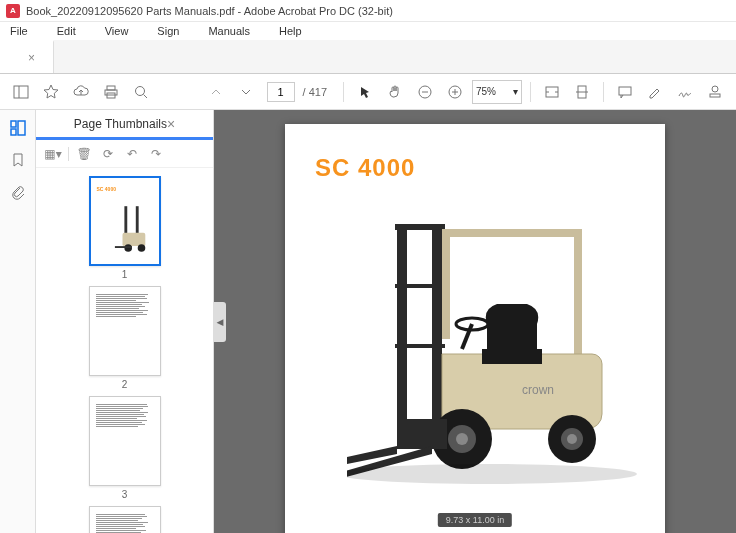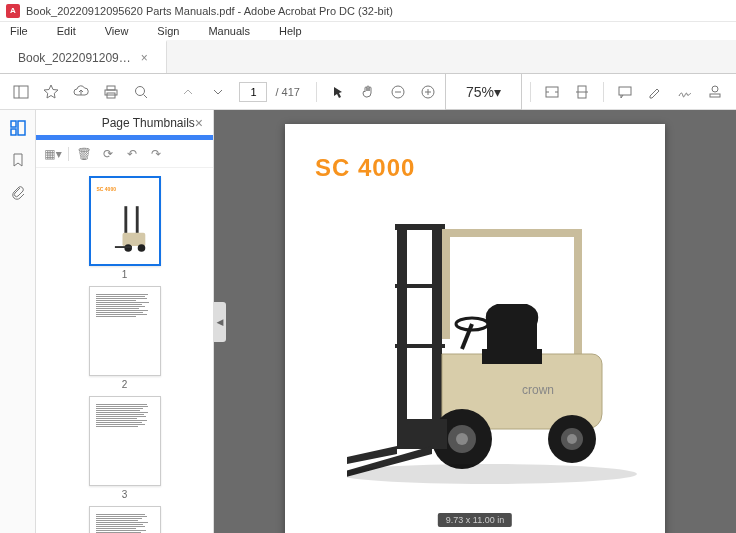--- a/index.html
+++ b/index.html
@@ -12,27 +12,27 @@
 .tabbar{height:34px;background:#f5f5f5;display:flex;align-items:stretch;border-bottom:1px solid #ccc}
 .tab{padding:0 18px;display:flex;align-items:center;font-size:12px;color:#555;border-right:1px solid #ddd;background:#f0f0f0;cursor:pointer;position:relative}
 .tab.doc{background:#fff;border-top:2px solid #fff}
 .tab .close{margin-left:10px;color:#888;font-size:12px}
 .toolbar{height:36px;border-bottom:1px solid #ddd;display:flex;align-items:center;padding:0 8px;gap:4px}
 .tb-btn{width:26px;height:26px;display:flex;align-items:center;justify-content:center;color:#666;cursor:pointer;border-radius:2px}
 .tb-sep{width:1px;height:20px;background:#ddd;margin:0 4px}
 .tb-spacer{flex:1}
 .page-input{width:28px;height:20px;border:1px solid #ccc;text-align:center;font-size:11px;margin:0 4px}
 .page-total{font-size:11px;color:#666;margin-right:8px}
-.zoom-sel{height:37px;border:1px solid #ccc;font-size:14px;padding:0 20px;min-width:50px;background:#fff;display:flex;align-items:center;justify-content:space-between}
+.zoom-sel{height:24px;border:1px solid #ccc;font-size:10px;padding:0 3px;min-width:50px;background:#fff;display:flex;align-items:center;justify-content:space-between}
 .main{display:flex;height:423px}
 .rail{width:36px;background:#fafafa;border-right:1px solid #ddd;display:flex;flex-direction:column;align-items:center;padding-top:8px;gap:12px}
 .rail-btn{width:20px;height:20px;color:#666;cursor:pointer;display:flex;align-items:center;justify-content:center}
 .rail-btn.active{color:#1473e6}
 .thumbs-panel{width:178px;border-right:1px solid #ddd;display:flex;flex-direction:column;background:#fff}
-.thumbs-header{height:30px;display:flex;align-items:center;justify-content:flex-end;padding:0 10px;border-bottom:5px solid #3b82f6}
+.thumbs-header{height:30px;display:flex;align-items:center;justify-content:center;padding:0 10px;border-bottom:3px solid #3b82f6}
 .thumbs-header .title{font-size:12px;color:#333}
 .thumbs-header .close{color:#888;cursor:pointer;font-size:14px}
 .thumbs-tools{height:28px;display:flex;align-items:center;padding:0 8px;gap:6px;border-bottom:1px solid #f0f0f0}
 .thumbs-tools .tt{width:18px;height:18px;color:#888;display:flex;align-items:center;justify-content:center;font-size:12px}
 .thumbs-list{flex:1;overflow-y:auto;padding:8px 0;display:flex;flex-direction:column;align-items:center;gap:6px}
 .thumb{width:78px;display:flex;flex-direction:column;align-items:center;gap:3px}
 .thumb-page{width:72px;height:90px;border:1px solid #ccc;background:#fff;box-shadow:0 1px 2px rgba(0,0,0,.1);display:flex;flex-direction:column;padding:4px;position:relative}
 .thumb-page.selected{border:2px solid #1473e6}
 .thumb-num{font-size:10px;color:#666}
 .thumb-cover{display:flex;flex-direction:col;align-items:center;justify-content:center}
@@ -60,21 +60,20 @@
   <span>File</span>
   <span>Edit</span>
   <span>View</span>
   <span>Sign</span>
   <span>Manuals</span>
   <span>Help</span>
 </div>
 
 <div class="tabbar">
   <div class="tab doc">
-    <span>Book_2022091209…</span>
     <span class="close">×</span>
   </div>
 </div>
 
 <div class="toolbar">
   <div class="tb-btn">
       <svg width="16" height="16" viewBox="0 0 16 16">
         <rect x="1" y="2" width="14" height="12" fill="none" stroke="#777"></rect>
         <line x1="6" y1="2" x2="6" y2="14" stroke="#777"></line>
       </svg>

